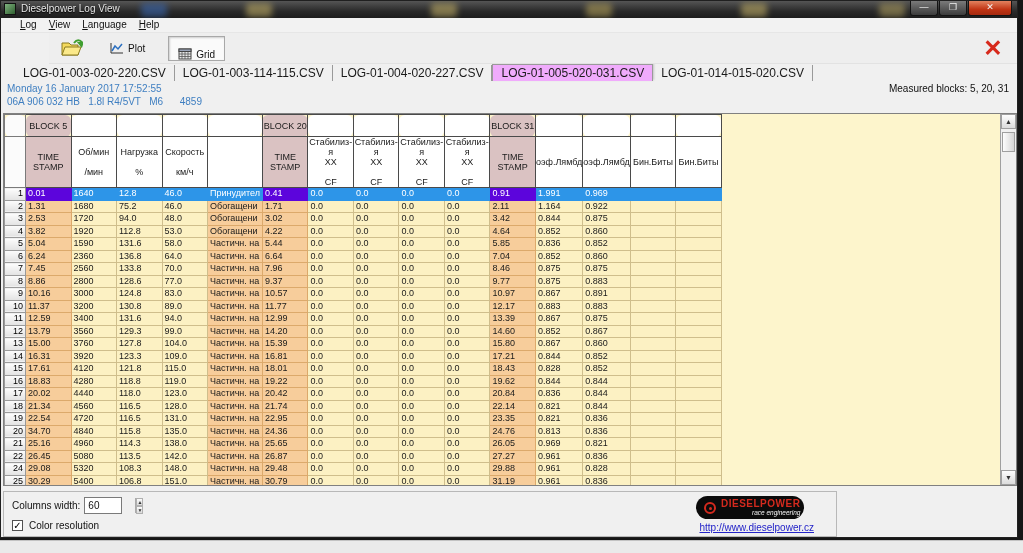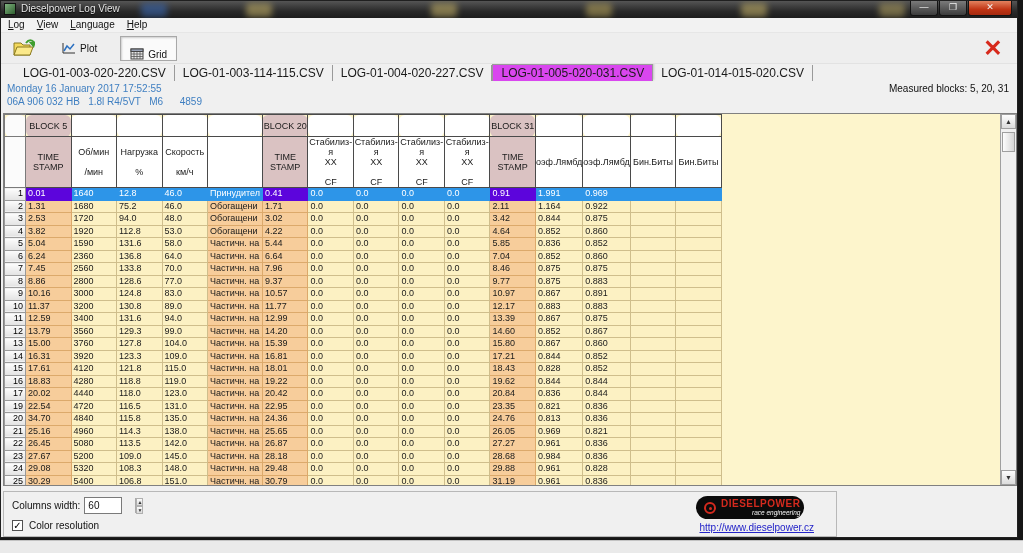--- a/index.html
+++ b/index.html
@@ -15,34 +15,34 @@
   .app-icon{position:absolute;left:3px;top:2px;width:12px;height:12px;
     background:linear-gradient(135deg,#7fb27f,#2e5e2e);border:1px solid #111;}
   .title-text{position:absolute;left:20px;top:2px;font-size:10px;color:#e6e6e6;text-shadow:0 1px 1px #000;}
   .winbtns{position:absolute;top:0;right:5px;display:flex;}
   .winbtn{width:28px;height:15px;margin-left:1px;background:linear-gradient(#7a7a7a,#3c3c3c);
     border:1px solid #141414;border-top:none;border-radius:0 0 3px 3px;color:#f2f2f2;
     font-size:9px;line-height:13px;text-align:center;}
   .winbtn.close{width:44px;background:linear-gradient(#e2825f,#c03414 60%,#a52a10);}
 
   
-  .menubar{height:15px;background:#f2f2f2;display:flex;align-items:center;padding-left:3px;
+  .menubar{height:15px;background:#f2f2f2;display:flex;align-items:center;padding-left:15px;
     font-size:10px;color:#111;border-bottom:1px solid #e6e6e6;}
   .menu-item{padding:0 8px 1px 4px;}
-  .toolbar{position:relative;height:31px;background:#eeeeee;display:flex;align-items:center;border-bottom:1px solid #e2e2e2;}
+  .toolbar{position:relative;height:31px;background:#eeeeee;display:flex;align-items:center;border-bottom:1px solid #e2e2e2;margin-left:48px;}
   .open-btn{margin-left:8px;width:30px;height:26px;display:flex;align-items:center;justify-content:center;}
   .tbbtn{height:25px;display:flex;align-items:center;gap:4px;padding:0 9px;font-size:10px;color:#111;margin-left:14px;}
   .tbbtn.active{background:#fafafa;border:1px solid #a8a8a8;box-shadow:inset 1px 1px 2px rgba(0,0,0,.18);align-items:flex-end;}
   .toolbar-close{position:absolute;right:12px;top:4px;width:24px;height:24px;color:#d7291b;
     font-size:23px;line-height:22px;font-weight:bold;text-align:center;}
 
   
   .tabbar{height:17px;display:flex;align-items:flex-end;padding-left:14px;font-size:12px;color:#1a1a1a;}
   .tab{padding:2px 8px 1px 8px;border-right:1px solid #9a9a9a;line-height:13px;height:16px;}
-  .tab.active{background:#d946ef;border:1px solid #9a9a9a;border-bottom:none;height:17px;
+  .tab.active{background:#f0abfc;border:1px solid #9a9a9a;border-bottom:none;height:17px;
     box-shadow:1px -1px 2px rgba(0,0,0,.18);margin-top:28px;}
 
   
   .infobar{position:relative;height:33px;}
   .info-line{position:absolute;left:6px;font-size:10px;color:#3f7fc1;white-space:pre;}
   .info-line.l1{top:2px;}
   .info-line.l2{top:15px;}
   .measured{position:absolute;right:8px;top:2px;font-size:10px;color:#111;}
 
   
@@ -548,20 +548,38 @@
             <td class="c-num">0.0</td>
             <td class="c-num">0.0</td>
             <td class="c-num">0.0</td>
             <td class="c-time">20.84</td>
             <td class="c-num">0.836</td>
             <td class="c-num">0.844</td>
             <td class="c-num"></td>
             <td class="c-num"></td>
           </tr>
           <tr>
+            <td class="rownum">18</td>
+            <td class="c-time">21.34</td>
+            <td class="c-num">4560</td>
+            <td class="c-num">116.5</td>
+            <td class="c-num">128.0</td>
+            <td class="c-text">Частичн. на</td>
+            <td class="c-time">21.74</td>
+            <td class="c-num">0.0</td>
+            <td class="c-num">0.0</td>
+            <td class="c-num">0.0</td>
+            <td class="c-num">0.0</td>
+            <td class="c-time">22.14</td>
+            <td class="c-num">0.821</td>
+            <td class="c-num">0.844</td>
+            <td class="c-num"></td>
+            <td class="c-num"></td>
+          </tr>
+          <tr>
             <td class="rownum">19</td>
             <td class="c-time">22.54</td>
             <td class="c-num">4720</td>
             <td class="c-num">116.5</td>
             <td class="c-num">131.0</td>
             <td class="c-text">Частичн. на</td>
             <td class="c-time">22.95</td>
             <td class="c-num">0.0</td>
             <td class="c-num">0.0</td>
             <td class="c-num">0.0</td>
@@ -615,38 +633,20 @@
             <td class="c-num">113.5</td>
             <td class="c-num">142.0</td>
             <td class="c-text">Частичн. на</td>
             <td class="c-time">26.87</td>
             <td class="c-num">0.0</td>
             <td class="c-num">0.0</td>
             <td class="c-num">0.0</td>
             <td class="c-num">0.0</td>
             <td class="c-time">27.27</td>
             <td class="c-num">0.961</td>
-            <td class="c-num">0.836</td>
-            <td class="c-num"></td>
-            <td class="c-num"></td>
-          </tr>
-          <tr>
-            <td class="rownum">23</td>
-            <td class="c-time">27.67</td>
-            <td class="c-num">5200</td>
-            <td class="c-num">109.0</td>
-            <td class="c-num">145.0</td>
-            <td class="c-text">Частичн. на</td>
-            <td class="c-time">28.18</td>
-            <td class="c-num">0.0</td>
-            <td class="c-num">0.0</td>
-            <td class="c-num">0.0</td>
-            <td class="c-num">0.0</td>
-            <td class="c-time">28.68</td>
-            <td class="c-num">0.984</td>
             <td class="c-num">0.836</td>
             <td class="c-num"></td>
             <td class="c-num"></td>
           </tr>
           <tr>
             <td class="rownum">24</td>
             <td class="c-time">29.08</td>
             <td class="c-num">5320</td>
             <td class="c-num">108.3</td>
             <td class="c-num">148.0</td>

